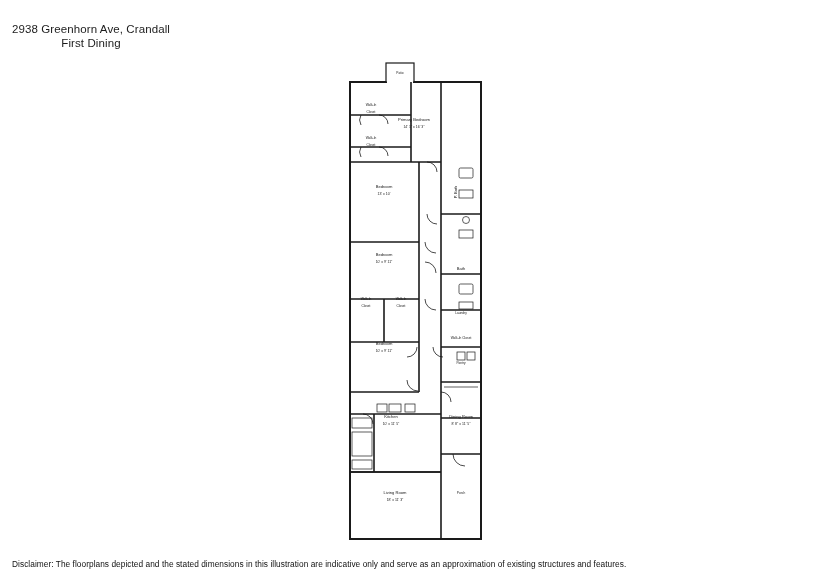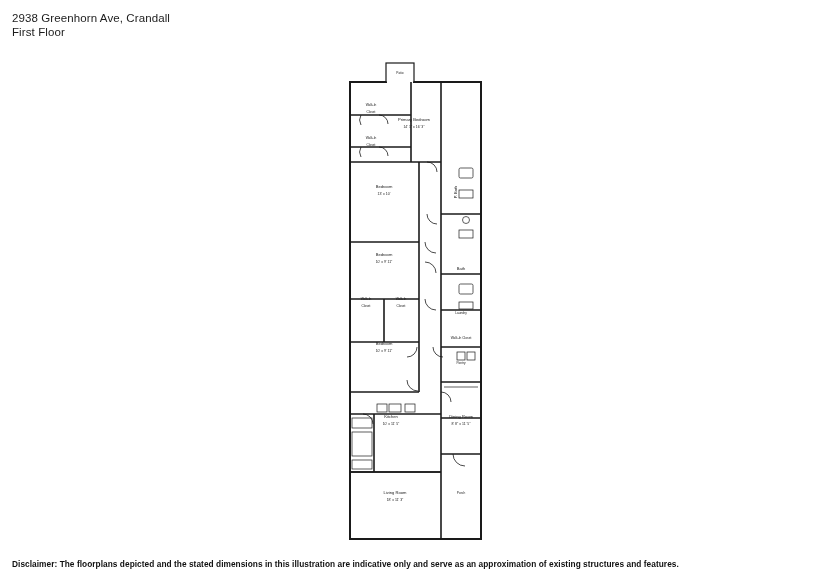--- a/index.html
+++ b/index.html
@@ -13,42 +13,42 @@
     position: relative;
     font-family: "Liberation Sans", sans-serif;
     color: #1a1a1a;
     overflow: hidden;
   }
 
   
   .header {
     position: absolute;
     left: 12px;
-    top: 11px;
+    top: 22px;
     line-height: 14px;
+    text-align: center;
   }
   .header .line {
     font-size: 11.5px;
     color: #1c1c1c;
     letter-spacing: 0.1px;
   }
 
   
   .footer {
     position: absolute;
     left: 12px;
     bottom: 16px;
     width: 800px;
   }
   .footer .line {
     font-size: 8.3px;
     color: #111111;
     line-height: 15px;
     letter-spacing: 0.05px;
-    font-weight: bold;
   }
 
   
   .plan {
     position: absolute;
     left: 349px;
     top: 62px;
     width: 133px;
     height: 478px;
   }
@@ -64,21 +64,21 @@
   .rm-name { font-size: 4.1px; }
   .rm-dim  { font-size: 3.5px; }
   .rm-tiny { font-size: 3.2px; }
   .rm-vert { font-size: 4.0px; }
 </style>
 </head>
 <body>
 
 <div class="header">
   <div class="line">2938 Greenhorn Ave, Crandall</div>
-  <div class="line">First Floor</div>
+  <div class="line">First Dining</div>
 </div>
 
 <div class="plan">
   <svg width="133" height="478" viewBox="0 0 133 478" xmlns="http://www.w3.org/2000/svg">
 
     <g>
 
       <rect x="1" y="20" width="131" height="457" fill="#ffffff" stroke="#1a1a1a" stroke-width="2"></rect>
 
       <rect x="37" y="1" width="28" height="19" fill="#ffffff" stroke="#1a1a1a" stroke-width="1.2"></rect>

